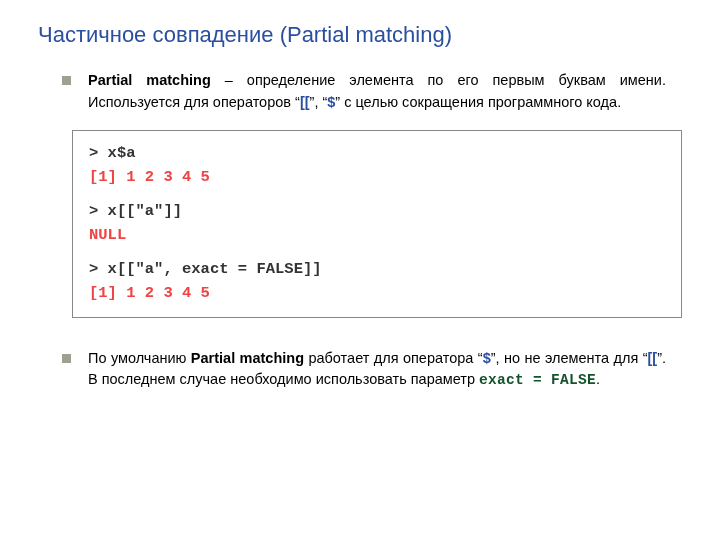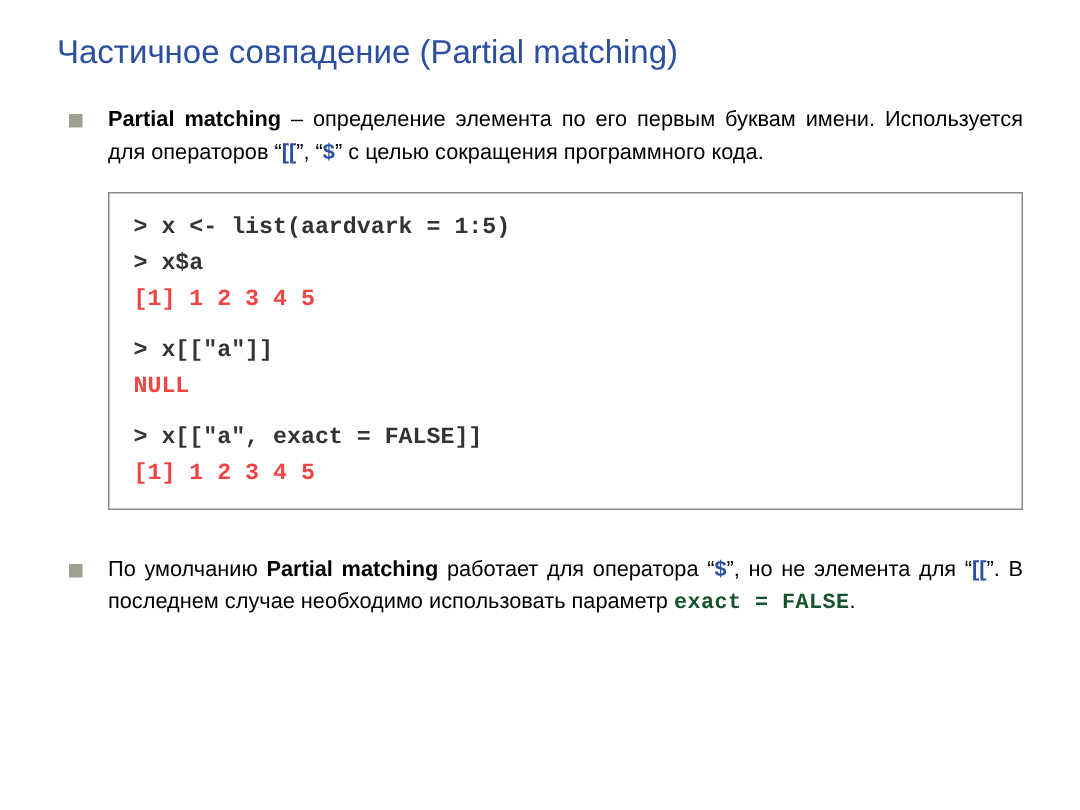--- a/index.html
+++ b/index.html
@@ -20,21 +20,21 @@
   }
   .title {
     font-size: 22px;
     color: #2a4ea0;
     font-weight: 400;
     margin-bottom: 22px;
   }
   .bullets {
     list-style: none;
     padding: 0 0 0 6px;
-    margin: 0;
+    margin: 16px;
   }
   .bullets > li {
     position: relative;
     padding-left: 28px;
     font-size: 14.5px;
     line-height: 1.5;
     text-align: justify;
     margin-bottom: 14px;
   }
   .bullets > li::before {
@@ -74,21 +74,20 @@
 
   <div class="title">Частичное совпадение (Partial matching)</div>
 
   <ul class="bullets">
     <li>
       <span class="b">Partial matching</span><span> – определение элемента по его первым буквам имени. Используется для операторов “</span><span class="blue-b">[[</span><span>”, “</span><span class="blue-b">$</span><span>” с целью сокращения программного кода.</span>
     </li>
   </ul>
 
   <div class="codebox">
-    <div class="code-line">&gt; x &lt;- list(aardvark = 1:5)</div>
     <div class="code-line">&gt; x$a</div>
     <div class="out-line">[1] 1 2 3 4 5</div>
     <div class="code-gap"></div>
     <div class="code-line">&gt; x[["a"]]</div>
     <div class="out-line">NULL</div>
     <div class="code-gap"></div>
     <div class="code-line">&gt; x[["a", exact = FALSE]]</div>
     <div class="out-line">[1] 1 2 3 4 5</div>
   </div>
 

